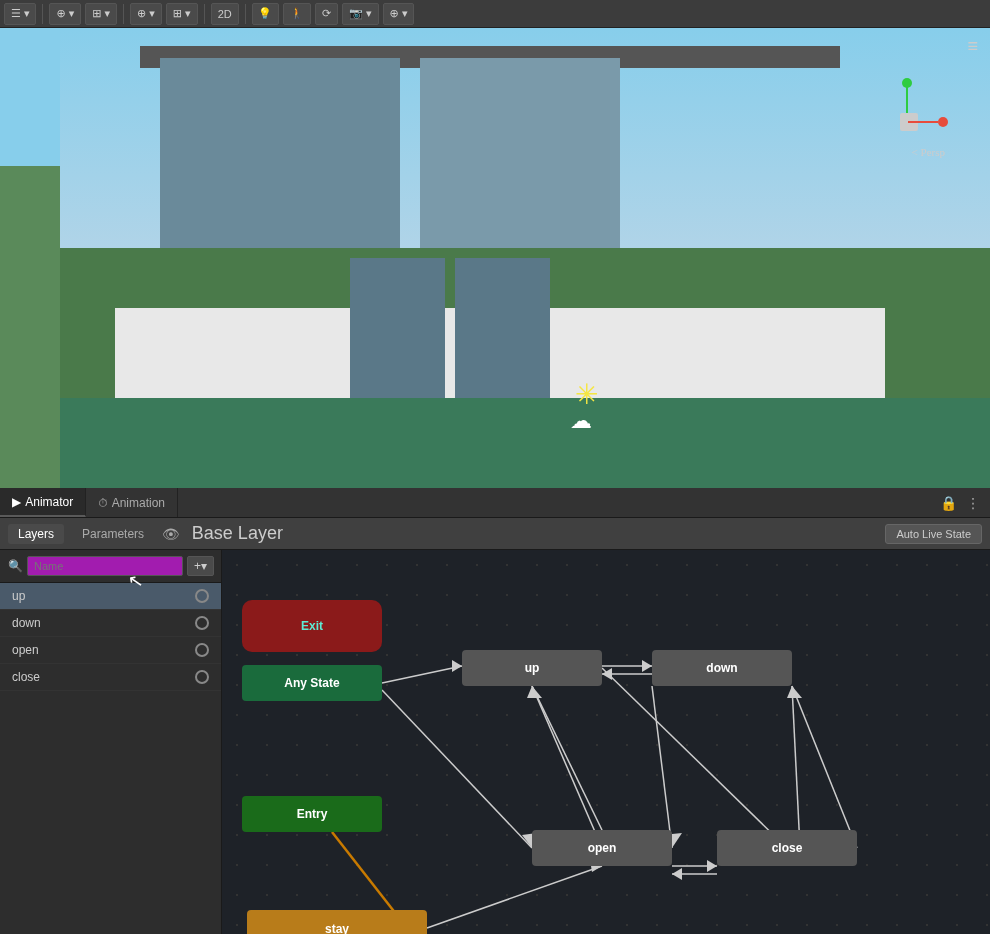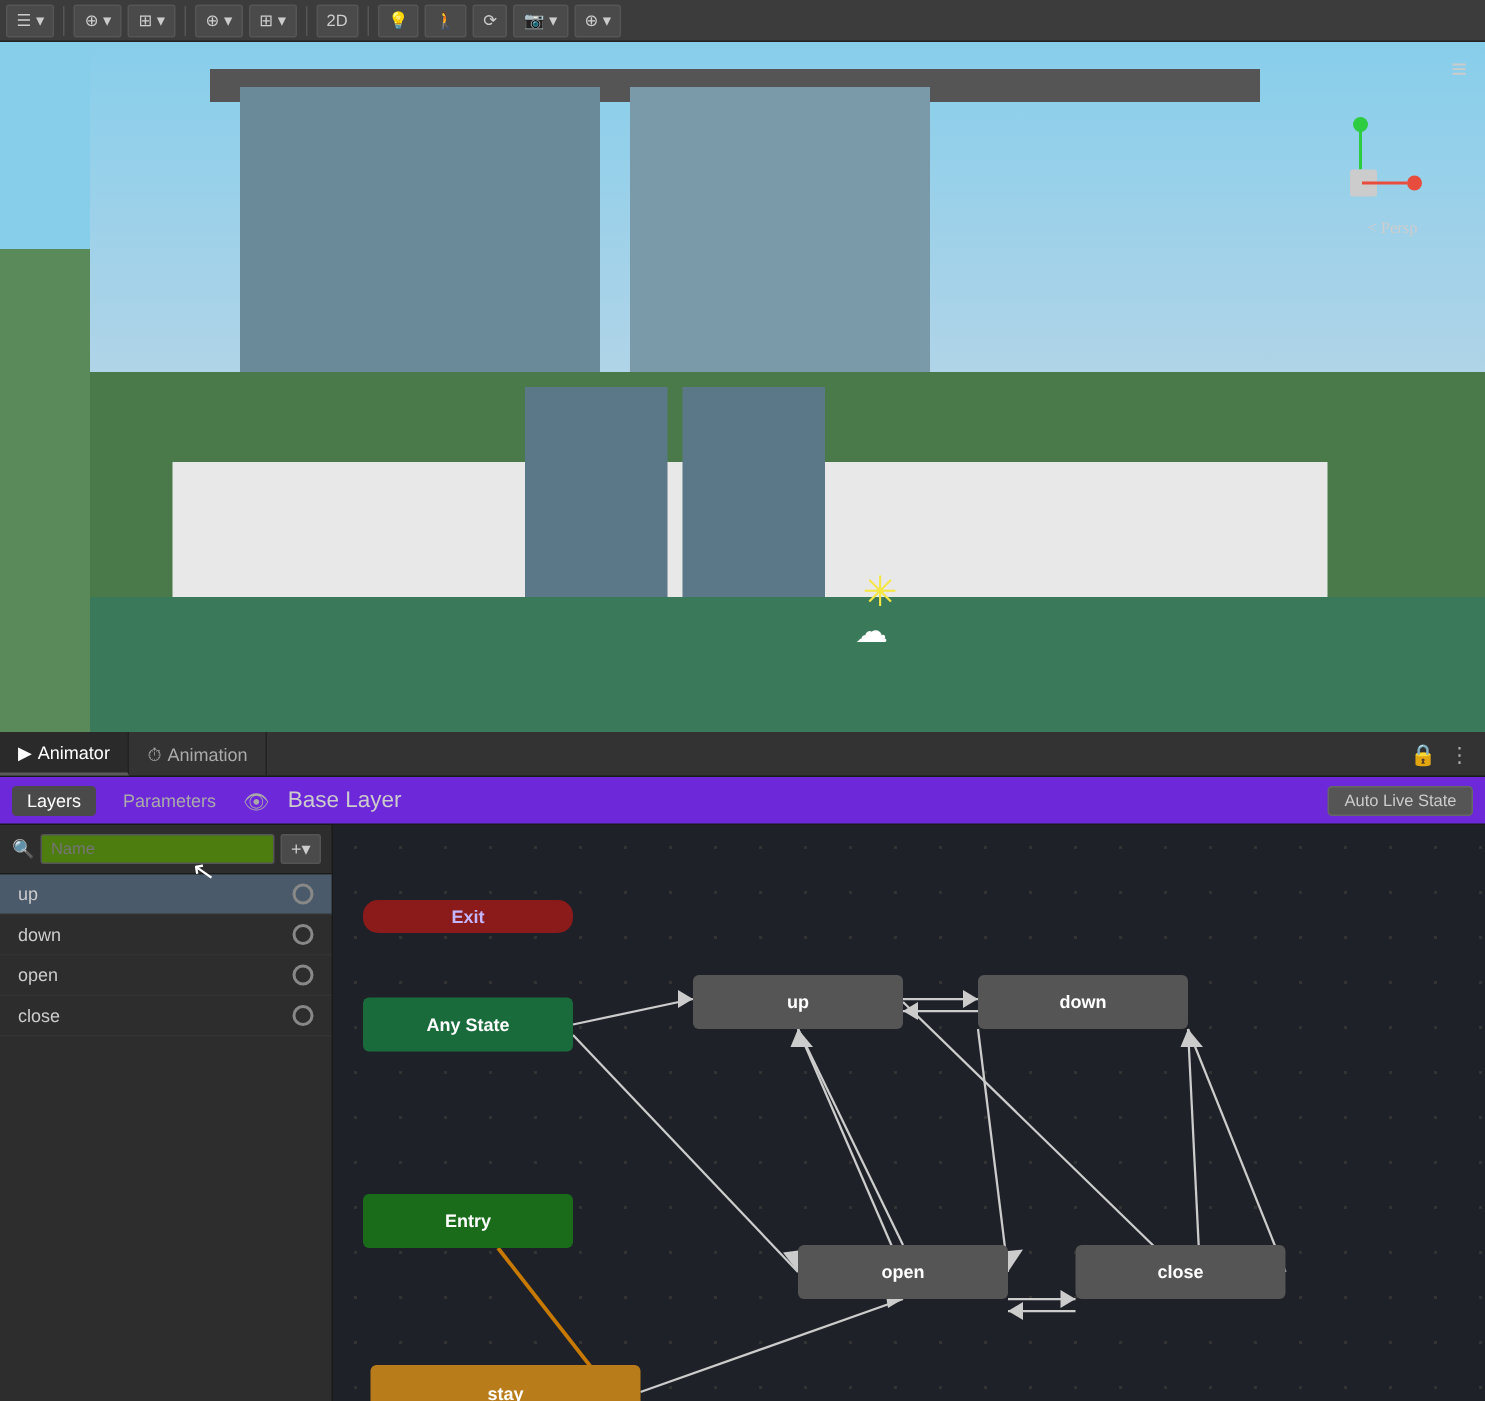--- a/index.html
+++ b/index.html
@@ -227,21 +227,21 @@
     }
     .header-icon-btn {
       cursor: pointer;
       color: #aaa;
       font-size: 14px;
     }
 
     
     .sub-toolbar {
       height: 32px;
-      background: #6d28d9;
+      background: #404040;
       display: flex;
       align-items: center;
       padding: 0 8px;
       gap: 8px;
       border-bottom: 1px solid #1a1a1a;
     }
     .sub-tab {
       padding: 3px 10px;
       cursor: pointer;
       color: #aaa;
@@ -260,21 +260,21 @@
       background: #555;
       border: 1px solid #666;
       color: #ccc;
       padding: 3px 10px;
       cursor: pointer;
       font-size: 11px;
       border-radius: 3px;
     }
     .breadcrumb {
       color: #ccc;
-      font-size: 15px;
+      font-size: 18px;
       padding: 0 4px;
     }
 
     
     .panel-content {
       display: flex;
       flex: 1;
       overflow: hidden;
     }
 
@@ -288,21 +288,21 @@
     }
     .params-search {
       display: flex;
       align-items: center;
       padding: 6px 8px;
       gap: 4px;
       border-bottom: 1px solid #1a1a1a;
     }
     .search-input {
       flex: 1;
-      background: #4d7c0f;
+      background: #a21caf;
       border: 1px solid #555;
       color: #ccc;
       padding: 3px 6px;
       font-size: 11px;
       border-radius: 2px;
       outline: none;
     }
     .add-btn {
       background: #4a4a4a;
       border: 1px solid #555;
@@ -347,22 +347,22 @@
       display: flex;
       align-items: center;
       justify-content: center;
       font-size: 12px;
       font-weight: bold;
       cursor: pointer;
       user-select: none;
     }
     .state-exit {
       background: #8b1a1a;
-      color: #c4b5fd;
-      width: 140px; height: 22px;
+      color: #5eead4;
+      width: 140px; height: 52px;
       top: 50px; left: 20px; border-radius: 10px;
     }
     .state-any {
       background: #1a6b3c;
       color: #fff;
       width: 140px; height: 36px;
       top: 115px; left: 20px; text-align: right;
     }
     .state-entry {
       background: #1a6b1a;

